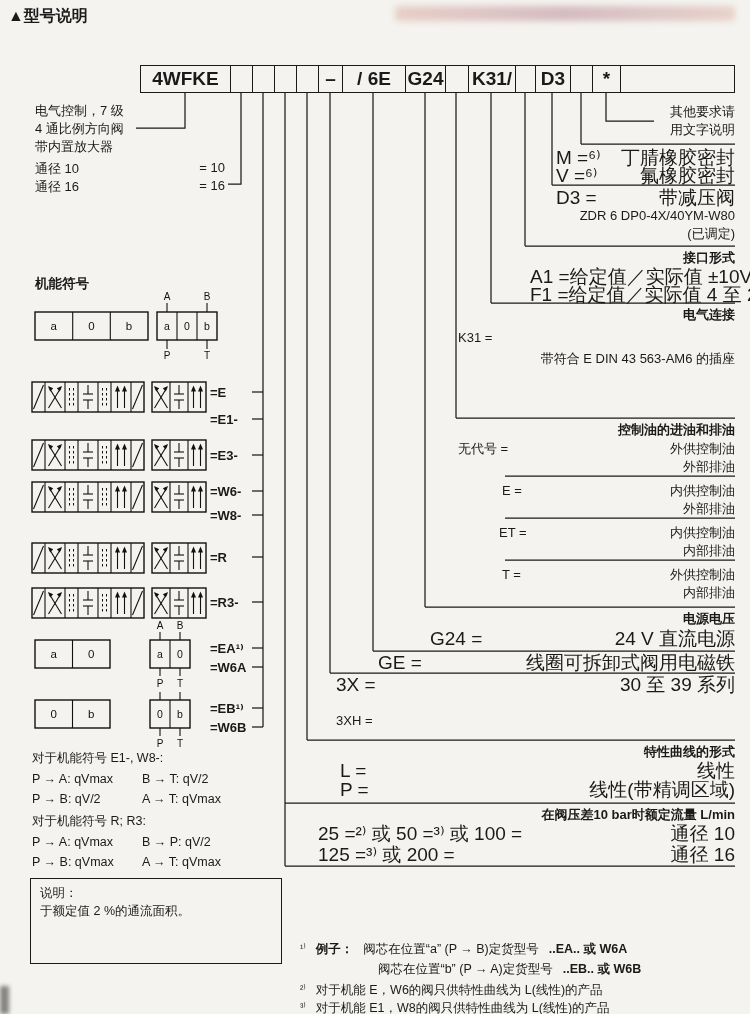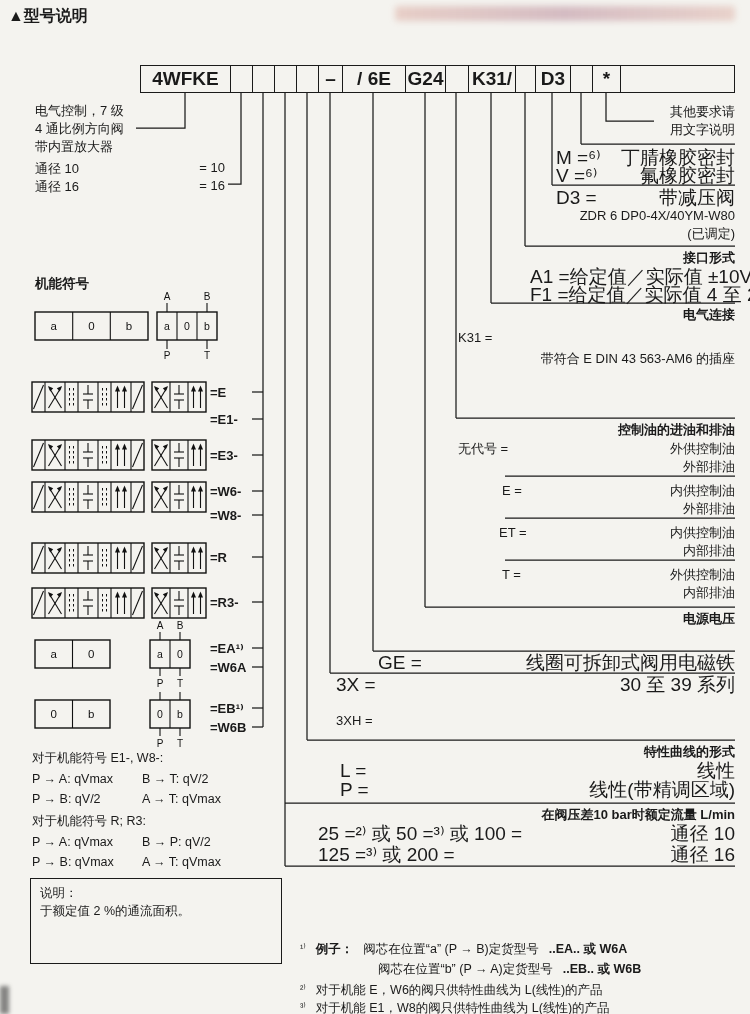--- a/index.html
+++ b/index.html
@@ -399,20 +399,24 @@
   <div class="rline" style="top:483px">内供控制油</div>
   <div class="rline" style="top:501px">外部排油</div>
   <div class="tx" style="left:499px;top:525px">ET =</div>
   <div class="rline" style="top:525px">内供控制油</div>
   <div class="rline" style="top:543px">内部排油</div>
   <div class="tx" style="left:502px;top:567px">T =</div>
   <div class="rline" style="top:567px">外供控制油</div>
   <div class="rline" style="top:585px">内部排油</div>
 
   <div class="rhead" style="top:611px">电源电压</div>
+  <div class="rrow" style="left:430px;top:631px">
+    <span>G24 =</span>
+    <span>24 V 直流电源</span>
+  </div>
 
   <div class="rrow" style="left:378px;top:655px">
     <span>GE =</span>
     <span>线圈可拆卸式阀用电磁铁</span>
   </div>
 
   <div class="rrow" style="left:336px;top:677px">
     <span>3X =</span>
     <span>30 至 39 系列</span>
   </div>

